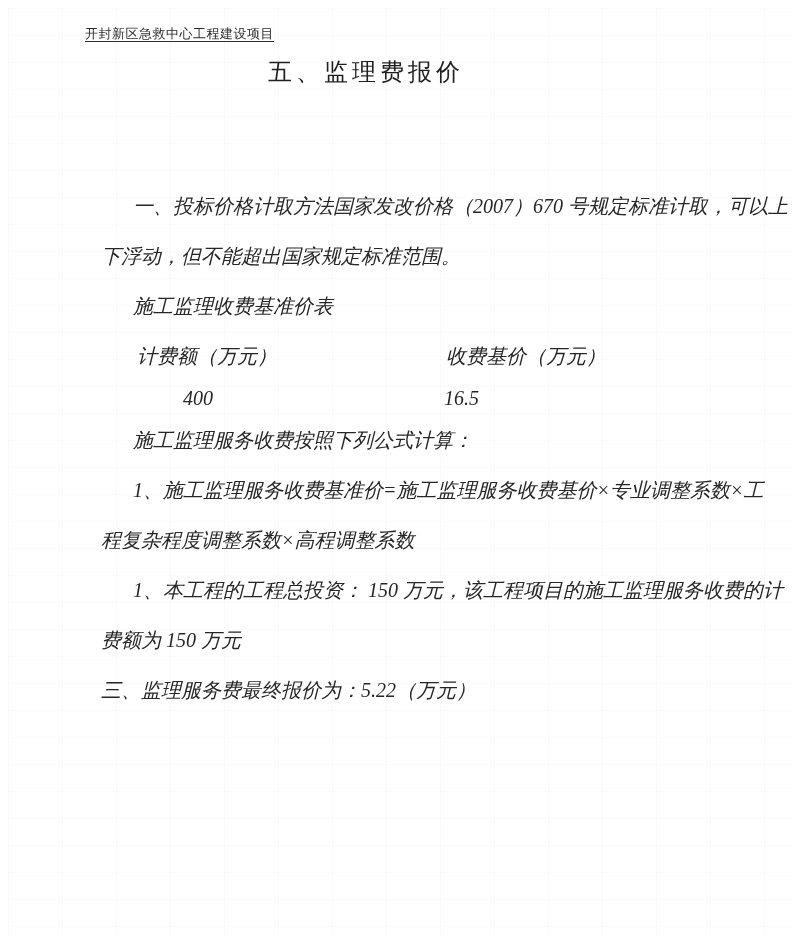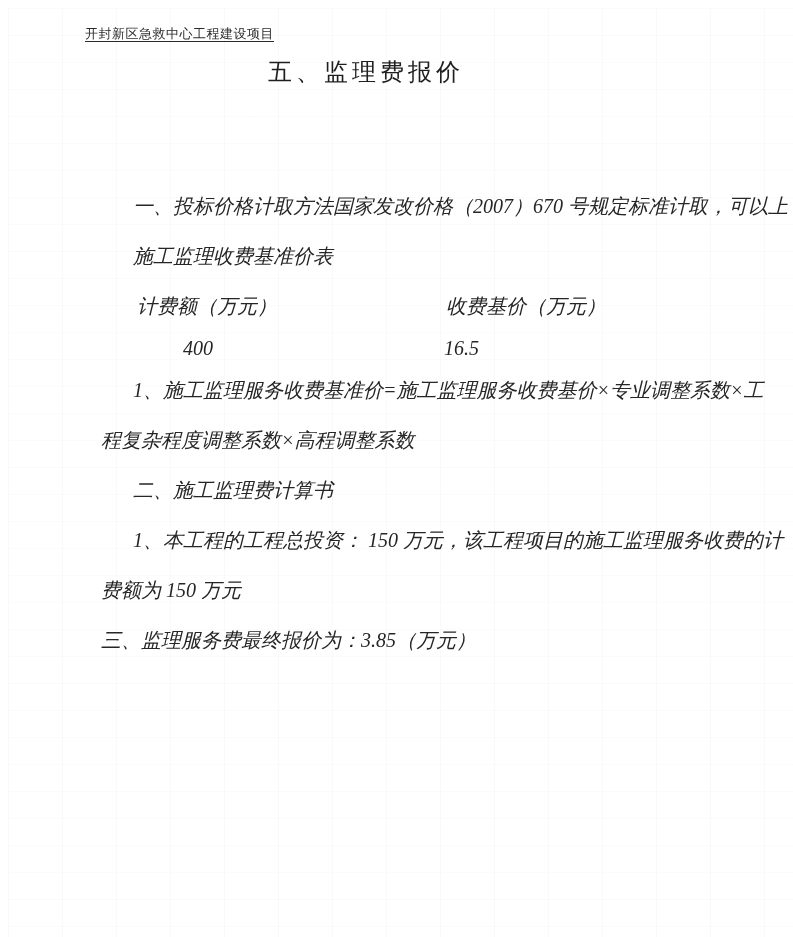--- a/index.html
+++ b/index.html
@@ -74,44 +74,45 @@
 <div class="page">
 
   <div class="doc-header">开封新区急救中心工程建设项目</div>
 
   <div class="doc-title">五、监理费报价</div>
 
   <div class="doc-body">
 
     <div class="line indent">一、投标价格计取方法国家发改价格（2007）670 号规定标准计取，可以上</div>
 
+    <div class="line">下浮动，但不能超出国家规定标准范围。</div>
 
     <div class="line indent">施工监理收费基准价表</div>
 
     <div class="table-row">
       <span class="cell c1-header">计费额（万元）</span>
       <span class="cell c2-header">收费基价（万元）</span>
     </div>
 
     <div class="table-row">
       <span class="cell c1-value">400</span>
       <span class="cell c2-value">16.5</span>
     </div>
 
+    <div class="line indent">施工监理服务收费按照下列公式计算：</div>
 
     <div class="line indent">1、施工监理服务收费基准价=施工监理服务收费基价×专业调整系数×工</div>
 
     <div class="line">程复杂程度调整系数×高程调整系数</div>
 
 
-    <div class="line indent">二、施工监理费计算书</div>
 
     <div class="line indent">1、本工程的工程总投资： 150 万元，该工程项目的施工监理服务收费的计</div>
 
     <div class="line">费额为 150 万元</div>
 
-    <div class="line">三、监理服务费最终报价为：3.85（万元）</div>
+    <div class="line">三、监理服务费最终报价为：5.22（万元）</div>
 
   </div>
 
   <div class="page-right-edge"></div>
 
 </div>
 
 </body></html>

